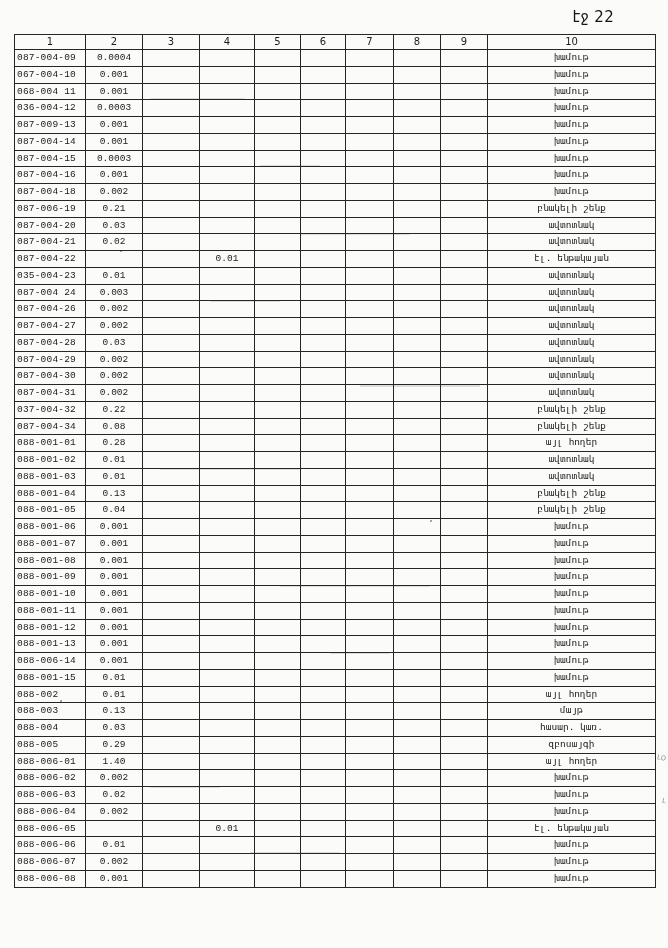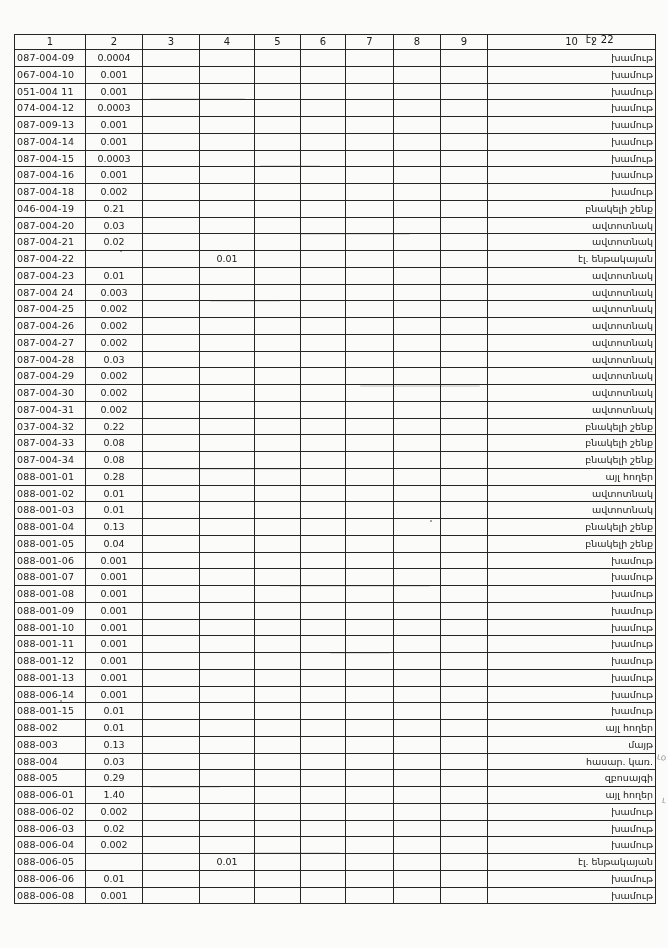--- a/index.html
+++ b/index.html
@@ -4,38 +4,38 @@
 <style>
   html,body{margin:0;padding:0;}
   body{
     width:668px;height:948px;overflow:hidden;position:relative;
     background:#fbfbfa;
     font-family:"DejaVu Sans", sans-serif;
     color:#1b1b1b;
   }
   .corner-label{
     position:absolute;top:8px;right:54px;
-    font-size:10px;color:#161616;letter-spacing:.3px;margin-top:26px;
+    font-size:15px;color:#161616;letter-spacing:.3px;
   }
   table.scan{
     position:absolute;left:14px;top:34px;width:641px;
     border-collapse:collapse;table-layout:fixed;
   }
   table.scan th, table.scan td{
     border:1px solid #262626;
     padding:0 2px;overflow:hidden;white-space:nowrap;
     font-size:9.5px;line-height:1;vertical-align:middle;
   }
   table.scan thead th{
     height:14px;text-align:center;font-weight:normal;font-size:10px;
   }
-  table.scan tbody tr{height:16.75px;}
+  table.scan tbody tr{height:16.75px;font-family:Liberation Mono, monospace;}
   td.c-id{text-align:left;padding-left:3px;letter-spacing:.2px;}
   td.c-num{text-align:center;}
-  td.c-use{font-size:10px;padding-left:4px;text-align:right;}
+  td.c-use{font-size:10px;padding-left:4px;text-align:center;}
   
   .smudge{
     position:absolute;background:rgba(40,40,40,.14);
     border-radius:1px;pointer-events:none;
   }
   .speck{
     position:absolute;width:2px;height:2px;background:rgba(20,20,20,.5);
     border-radius:50%;pointer-events:none;
   }
   .margin-mark{
@@ -96,33 +96,33 @@
         <td></td>
         <td class="c-num"></td>
         <td></td>
         <td></td>
         <td></td>
         <td></td>
         <td></td>
         <td class="c-use">խամութ</td>
       </tr>
       <tr>
-        <td class="c-id">051-004 11</td>
-        <td class="c-num">0.001</td>
-        <td></td>
-        <td class="c-num"></td>
-        <td></td>
-        <td></td>
-        <td></td>
-        <td></td>
-        <td></td>
-        <td class="c-use">խամութ</td>
-      </tr>
-      <tr>
-        <td class="c-id">074-004-12</td>
+        <td class="c-id">068-004 11</td>
+        <td class="c-num">0.001</td>
+        <td></td>
+        <td class="c-num"></td>
+        <td></td>
+        <td></td>
+        <td></td>
+        <td></td>
+        <td></td>
+        <td class="c-use">խամութ</td>
+      </tr>
+      <tr>
+        <td class="c-id">036-004-12</td>
         <td class="c-num">0.0003</td>
         <td></td>
         <td class="c-num"></td>
         <td></td>
         <td></td>
         <td></td>
         <td></td>
         <td></td>
         <td class="c-use">խամութ</td>
       </tr>
@@ -180,21 +180,21 @@
         <td></td>
         <td class="c-num"></td>
         <td></td>
         <td></td>
         <td></td>
         <td></td>
         <td></td>
         <td class="c-use">խամութ</td>
       </tr>
       <tr>
-        <td class="c-id">046-004-19</td>
+        <td class="c-id">087-006-19</td>
         <td class="c-num">0.21</td>
         <td></td>
         <td class="c-num"></td>
         <td></td>
         <td></td>
         <td></td>
         <td></td>
         <td></td>
         <td class="c-use">բնակելի շենք</td>
       </tr>
@@ -228,21 +228,21 @@
         <td></td>
         <td class="c-num">0.01</td>
         <td></td>
         <td></td>
         <td></td>
         <td></td>
         <td></td>
         <td class="c-use">էլ. ենթակայան</td>
       </tr>
       <tr>
-        <td class="c-id">087-004-23</td>
+        <td class="c-id">035-004-23</td>
         <td class="c-num">0.01</td>
         <td></td>
         <td class="c-num"></td>
         <td></td>
         <td></td>
         <td></td>
         <td></td>
         <td></td>
         <td class="c-use">ավտոտնակ</td>
       </tr>
@@ -252,32 +252,20 @@
         <td></td>
         <td class="c-num"></td>
         <td></td>
         <td></td>
         <td></td>
         <td></td>
         <td></td>
         <td class="c-use">ավտոտնակ</td>
       </tr>
       <tr>
-        <td class="c-id">087-004-25</td>
-        <td class="c-num">0.002</td>
-        <td></td>
-        <td class="c-num"></td>
-        <td></td>
-        <td></td>
-        <td></td>
-        <td></td>
-        <td></td>
-        <td class="c-use">ավտոտնակ</td>
-      </tr>
-      <tr>
         <td class="c-id">087-004-26</td>
         <td class="c-num">0.002</td>
         <td></td>
         <td class="c-num"></td>
         <td></td>
         <td></td>
         <td></td>
         <td></td>
         <td></td>
         <td class="c-use">ավտոտնակ</td>
@@ -348,32 +336,20 @@
         <td></td>
         <td class="c-num"></td>
         <td></td>
         <td></td>
         <td></td>
         <td></td>
         <td></td>
         <td class="c-use">բնակելի շենք</td>
       </tr>
       <tr>
-        <td class="c-id">087-004-33</td>
-        <td class="c-num">0.08</td>
-        <td></td>
-        <td class="c-num"></td>
-        <td></td>
-        <td></td>
-        <td></td>
-        <td></td>
-        <td></td>
-        <td class="c-use">բնակելի շենք</td>
-      </tr>
-      <tr>
         <td class="c-id">087-004-34</td>
         <td class="c-num">0.08</td>
         <td></td>
         <td class="c-num"></td>
         <td></td>
         <td></td>
         <td></td>
         <td></td>
         <td></td>
         <td class="c-use">բնակելի շենք</td>
@@ -662,20 +638,32 @@
         <td></td>
         <td></td>
         <td></td>
         <td></td>
         <td></td>
         <td class="c-use">էլ. ենթակայան</td>
       </tr>
       <tr>
         <td class="c-id">088-006-06</td>
         <td class="c-num">0.01</td>
+        <td></td>
+        <td class="c-num"></td>
+        <td></td>
+        <td></td>
+        <td></td>
+        <td></td>
+        <td></td>
+        <td class="c-use">խամութ</td>
+      </tr>
+      <tr>
+        <td class="c-id">088-006-07</td>
+        <td class="c-num">0.002</td>
         <td></td>
         <td class="c-num"></td>
         <td></td>
         <td></td>
         <td></td>
         <td></td>
         <td></td>
         <td class="c-use">խամութ</td>
       </tr>
       <tr>

